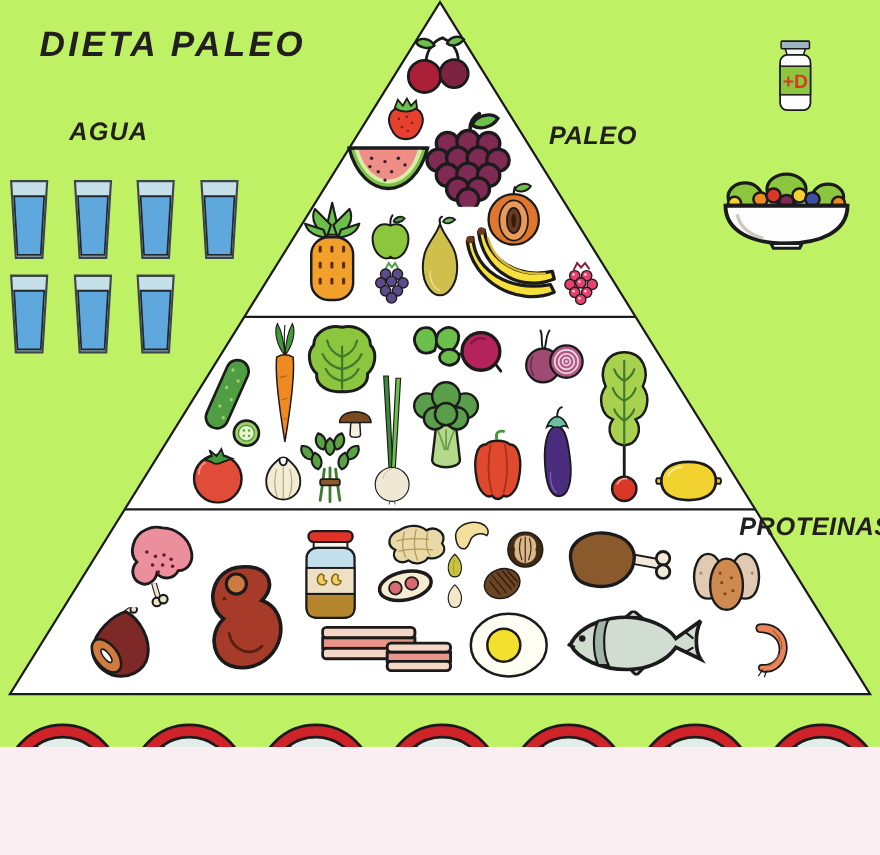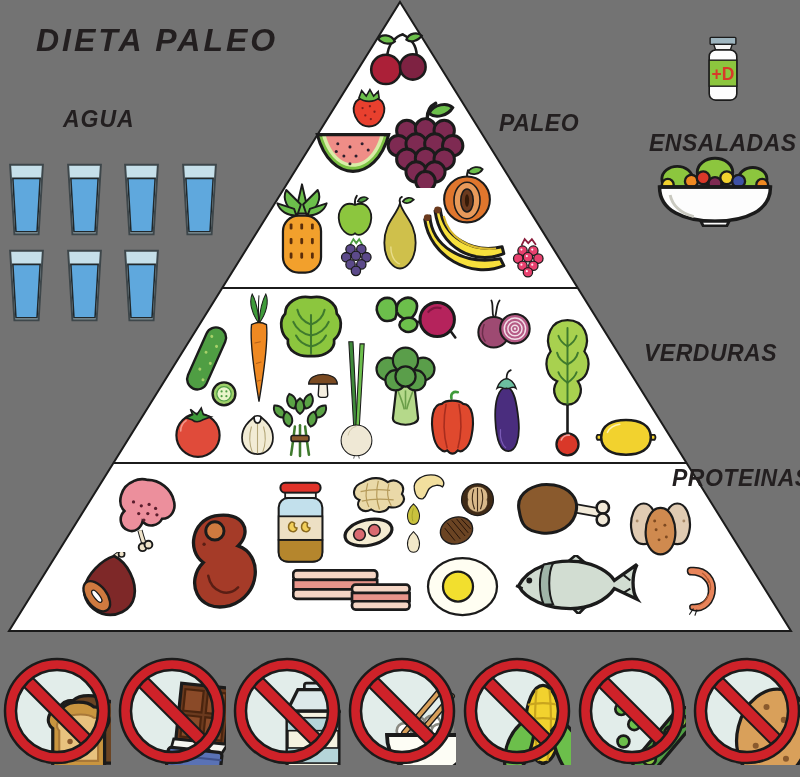--- a/index.html
+++ b/index.html
@@ -1,16 +1,16 @@
 <!DOCTYPE html>
 <html><head>
 <meta charset="utf-8">
 <style>
   html,body{margin:0;padding:0;background:#faeef2;font-family:"Liberation Sans",sans-serif;}
-  #scene{position:relative;width:800px;height:777px;background:#737373;overflow:hidden;}
+  #scene{position:relative;width:800px;height:679px;background:#bef264;overflow:hidden;}
   .abs{position:absolute;}
   .icon svg{width:100%;height:100%;display:block;}
   .label{position:absolute;font-style:italic;font-weight:700;color:#231f20;white-space:nowrap;line-height:1;}
   .t-title{font-size:32px;letter-spacing:3px;}
   .t-agua{font-size:23px;letter-spacing:1px;}
   .t-side{font-size:23px;letter-spacing:0.5px;}
   .fcirc{position:absolute;}
   .fcirc .layer{position:absolute;left:0;top:0;width:100%;height:100%;}
 </style>
 </head>
@@ -20,23 +20,21 @@
 
   <svg class="abs" style="left:0;top:0" width="800" height="640" viewBox="0 0 800 640">
     <polygon points="400,2 791,631 9,631" fill="#ffffff" stroke="#1b1b1b" stroke-width="2"></polygon>
     <line x1="222" y1="288" x2="578" y2="288" stroke="#1b1b1b" stroke-width="2"></line>
     <line x1="113" y1="463" x2="687" y2="463" stroke="#1b1b1b" stroke-width="2"></line>
   </svg>
 
   <div class="label t-title" style="left:36px;top:24px">DIETA PALEO</div>
   <div class="label t-agua" style="left:63px;top:108px">AGUA</div>
   <div class="label t-side" style="left:499px;top:112px">PALEO</div>
-  <div class="label t-side" style="left:644px;top:342px">VERDURAS</div>
   <div class="label t-side" style="left:672px;top:467px">PROTEINAS</div>
-  <div class="label t-side" style="left:649px;top:132px">ENSALADAS</div>
 
   <div id="icons-root">
       <div class="abs icon" style="left: 7px; top: 163px; width: 39px; height: 73px;">
         <svg viewBox="0 0 100 171" preserveAspectRatio="none">
           <polygon points="8,4 92,4 81,167 19,167" fill="#c6e0ea" stroke="#3d464a" stroke-width="5"></polygon>
           <polygon points="15,36 85,36 77,161 23,161" fill="#5fa8dd" stroke="#21282b" stroke-width="4"></polygon>
         </svg>
       </div>
       <div class="abs icon" style="left: 64.5px; top: 163px; width: 39px; height: 73px;">
         <svg viewBox="0 0 100 171" preserveAspectRatio="none">

